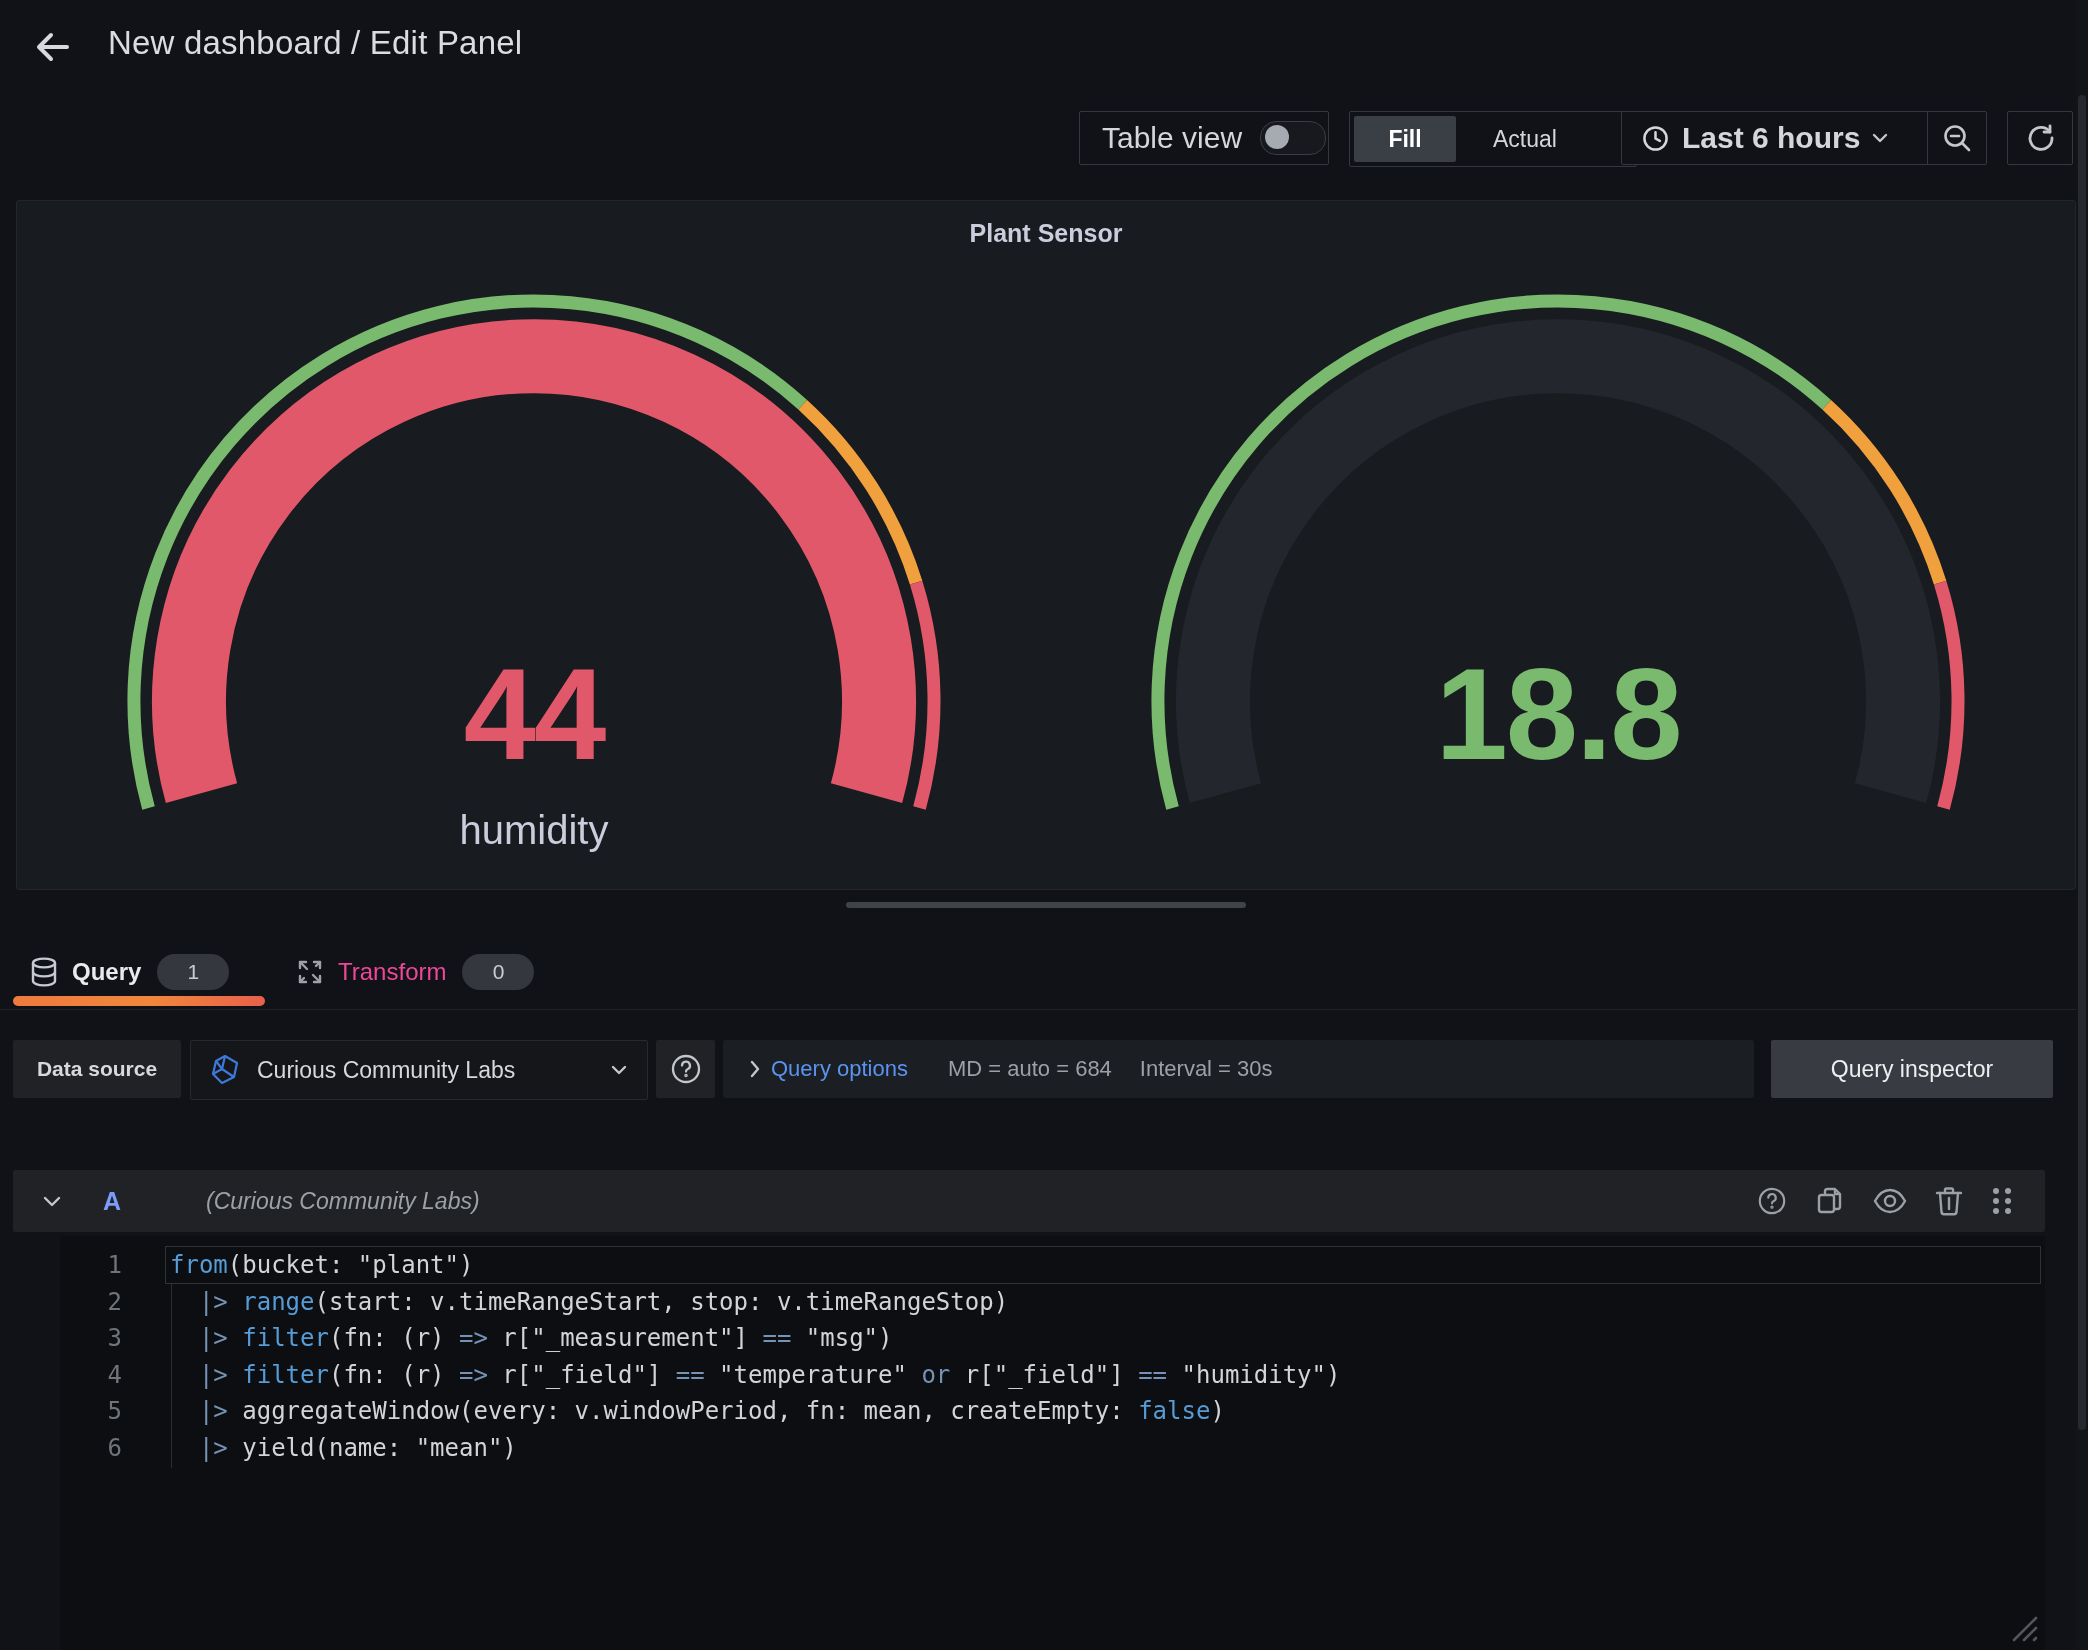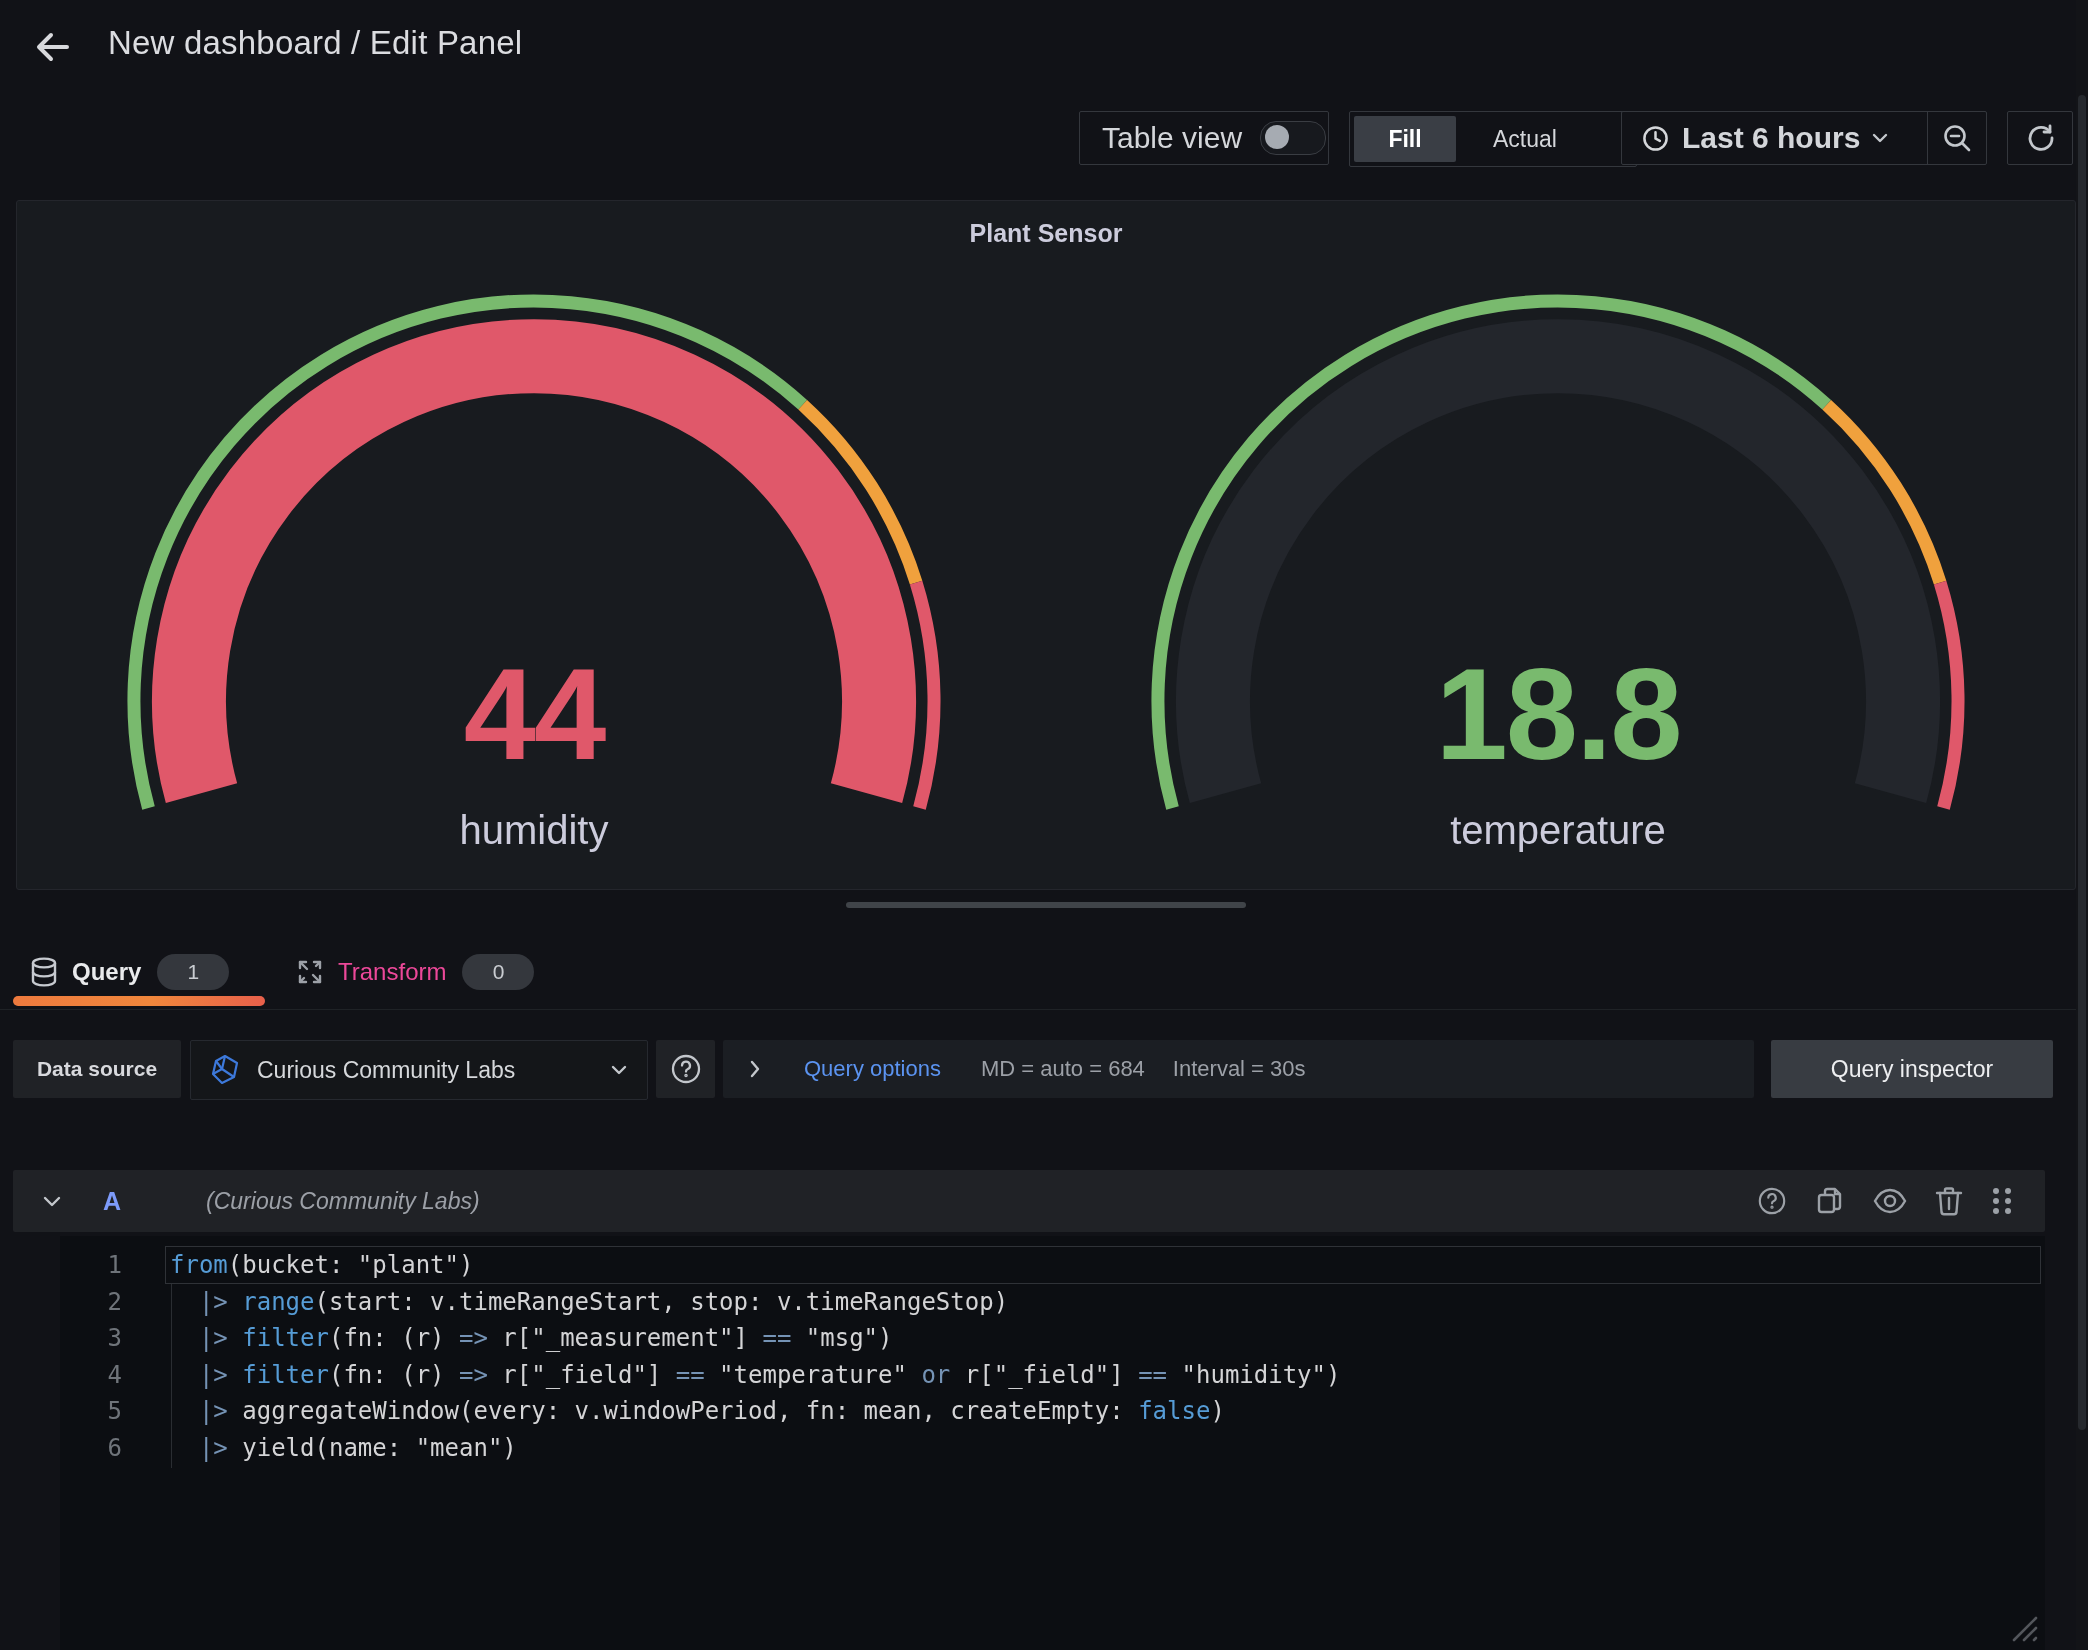--- a/index.html
+++ b/index.html
@@ -128,21 +128,20 @@
   <div class="abs gauge-value" style="left: 217px; top: 448px; width: 600px; color: rgb(224, 88, 106);">44</div>
   <div class="abs gauge-label" style="left:217px;top:605px;width:600px;">humidity</div>
 
   <svg class="abs" style="left:1111px;top:70px;" width="860" height="600" viewBox="0 0 860 600">
       <path d="M 97.5 522.2 A 345 345 0 1 1 762.5 522.2" fill="none" stroke="#23262c" stroke-width="74" stroke-linecap="butt"></path>
       <path d="M 44.5 536.9 A 400 400 0 0 1 698.7 133.7" fill="none" stroke="#79ba6e" stroke-width="13" stroke-linecap="butt"></path>
       <path d="M 698.7 133.7 A 400 400 0 0 1 812.1 311.7" fill="none" stroke="#f0a13d" stroke-width="13" stroke-linecap="butt"></path>
       <path d="M 812.1 311.7 A 400 400 0 0 1 815.5 536.9" fill="none" stroke="#e0586a" stroke-width="13" stroke-linecap="butt"></path>
     </svg>
   <div class="abs gauge-value" style="left: 1241px; top: 448px; width: 600px; color: rgb(121, 186, 110);">18.8</div>
-  <div class="abs gauge-label" style="left:1241px;top:605px;width:600px;">temperature</div>
 </div>
 
 <div class="abs" style="left:846px;top:902px;width:400px;height:6px;border-radius:3px;background:#404449;cursor:row-resize;"></div>
 
 <div class="abs flexc" style="left:30px;top:944px;height:56px;cursor:pointer;">
   <span class="icon" style="color:#c7cad0;">
     <svg width="28" height="30" viewBox="0 0 28 30" fill="none" stroke="currentColor" stroke-width="2.4">
       <ellipse cx="14" cy="6" rx="11" ry="4.4"></ellipse>
       <path d="M3 6 V24 C3 26.4 7.9 28.4 14 28.4 C20.1 28.4 25 26.4 25 24 V6"></path>
       <path d="M3 15 C3 17.4 7.9 19.4 14 19.4 C20.1 19.4 25 17.4 25 15"></path>
@@ -202,21 +201,21 @@
     </svg>
   </span>
 </div>
 
 <div class="abs opts-bar flexc" style="left:723px;top:1040px;width:1031px;height:58px;">
   <span class="icon" style="margin-left:26px;color:#c3c7cc;cursor:pointer;">
     <svg width="12" height="18" viewBox="0 0 12 18" fill="none" stroke="currentColor" stroke-width="2.4" stroke-linecap="round" stroke-linejoin="round">
       <path d="M3 2 L9 9 L3 16"></path>
     </svg>
   </span>
-  <span class="link-blue" style="margin-left:43px;cursor:pointer;text-align:center;">Query options</span>
+  <span class="link-blue" style="margin-left:10px;cursor:pointer;text-align:center;">Query options</span>
   <span class="opts-meta" style="margin-left:40px;">MD = auto = 684</span>
   <span class="opts-meta" style="margin-left:28px;">Interval = 30s</span>
 </div>
 
 <div class="abs btn-gray" style="left:1771px;top:1040px;width:282px;height:58px;cursor:pointer;">
   <span>Query inspector</span>
 </div>
 
 <div class="abs qrow flexc" style="left:13px;top:1170px;width:2032px;height:62px;">
   <span class="icon" style="margin-left:30px;color:#c3c7cc;cursor:pointer;">

